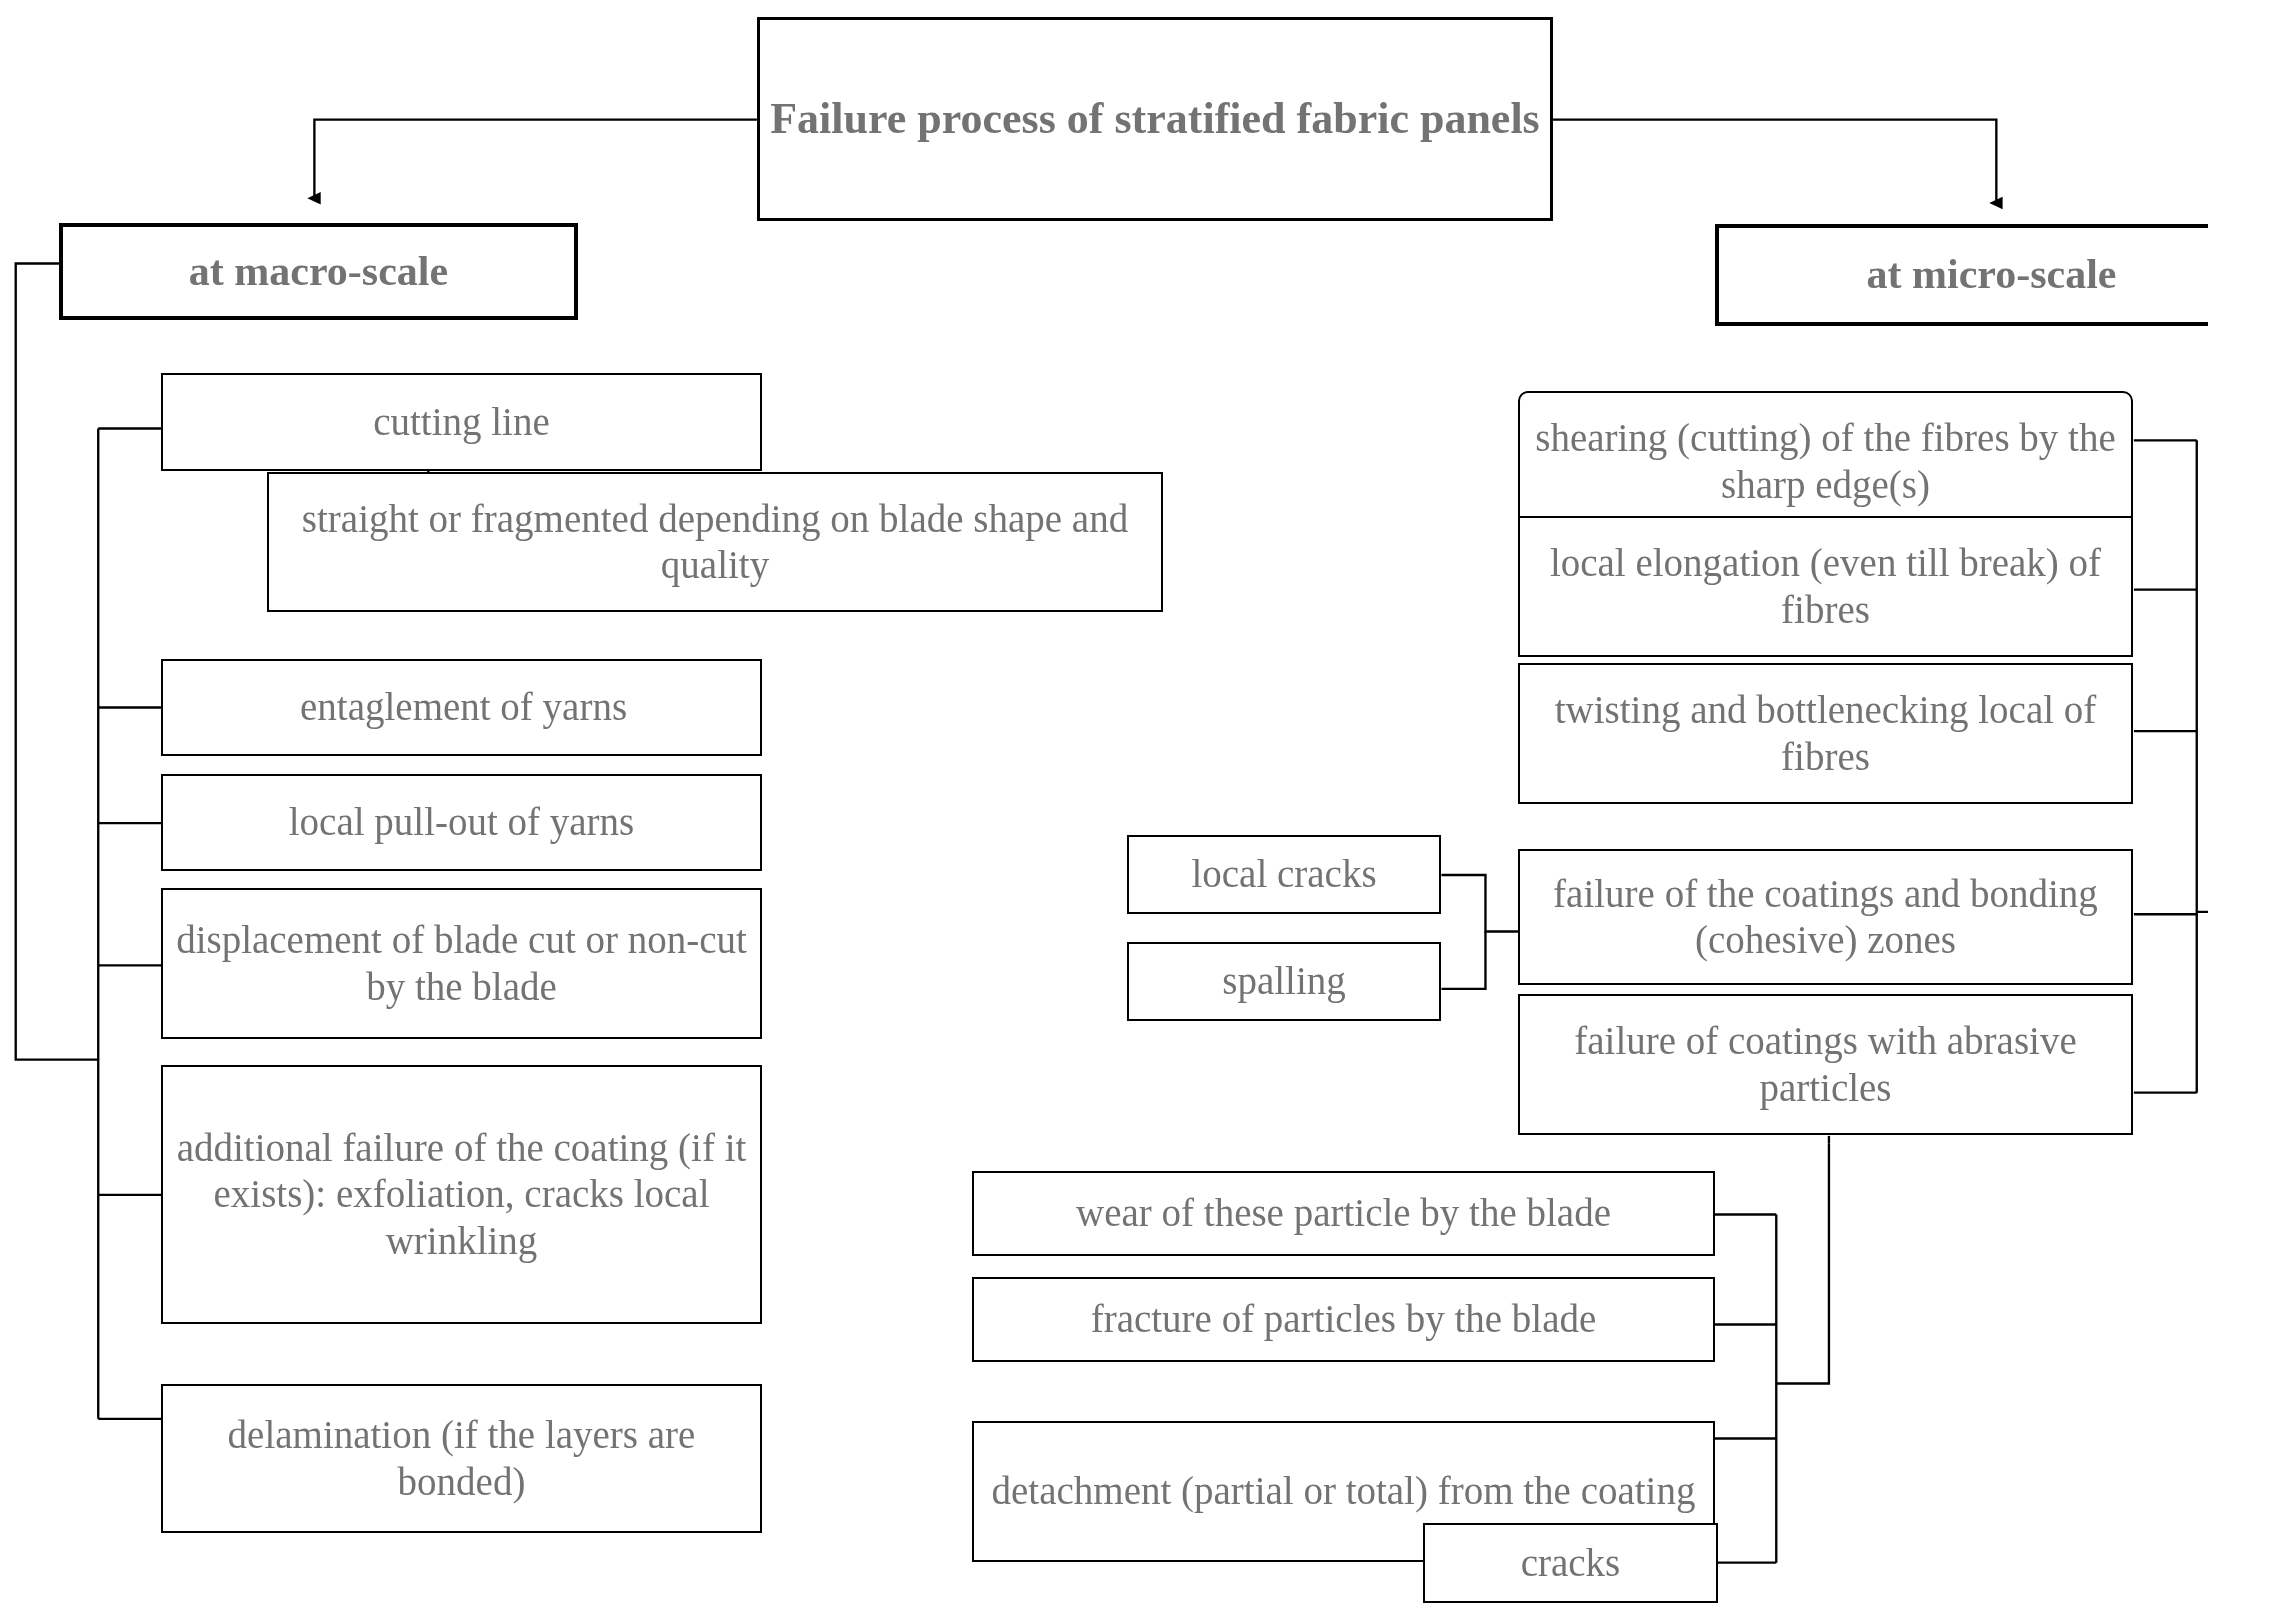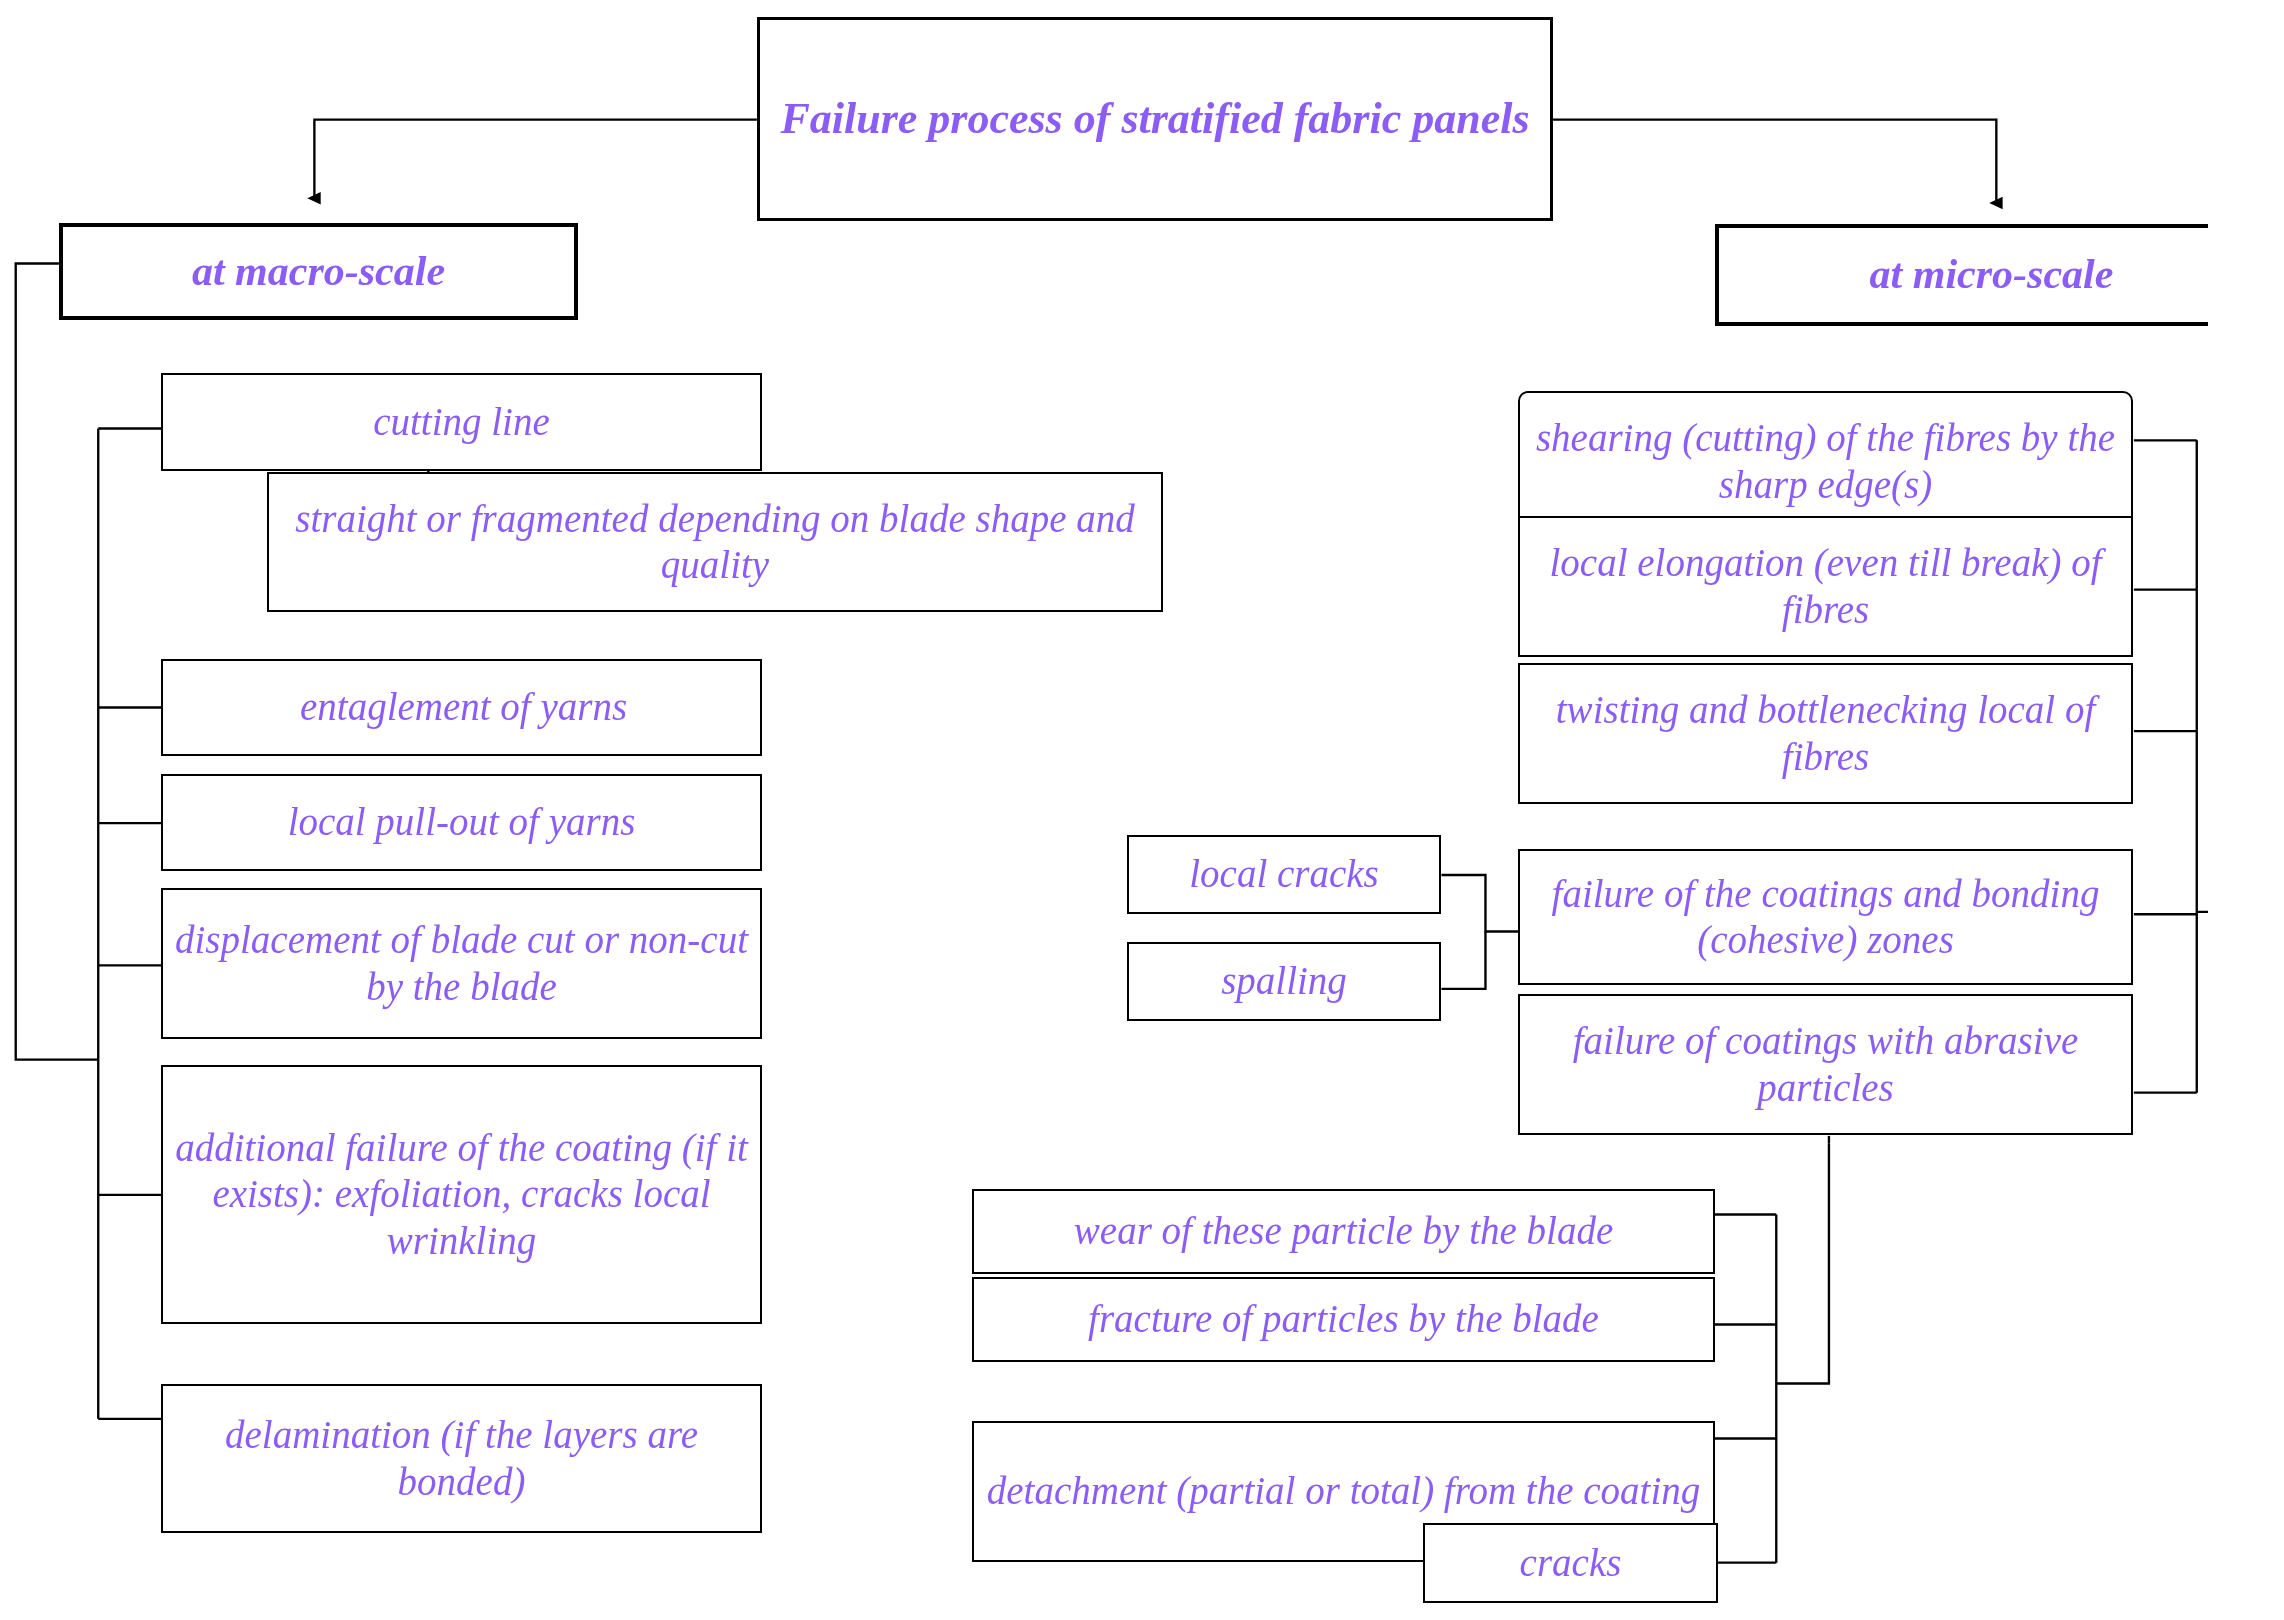--- a/index.html
+++ b/index.html
@@ -2,22 +2,21 @@
 <html style="font-size:12.6px"><head>
 <meta charset="utf-8">
 <style>
   html,body{margin:0;padding:0;background:#ffffff;}
   #canvas{
     position:relative;
     width:2208px;height:1621px;
     background:#ffffff;
     overflow:hidden;
     font-family:"Liberation Serif", serif;
-    color:#8b5cf6;
-    font-style:italic;
+    color:#737373;
   }
   #wires{position:absolute;left:0;top:0;width:2284px;height:1621px;}
   .node{
     position:absolute;
     box-sizing:border-box;
     background:#ffffff;
     border:2.4px solid #000000;
     display:flex;
     align-items:center;
     justify-content:center;
@@ -147,21 +146,21 @@
   </div>
 
   <div class="node lvl" style="left:1127px;top:835px;width:314px;height:79px;">
     <span class="txt">local cracks</span>
   </div>
 
   <div class="node lvl" style="left:1127px;top:942px;width:314px;height:79px;">
     <span class="txt">spalling</span>
   </div>
 
-  <div class="node lvl" style="left:972px;top:1171px;width:743px;height:85px;margin-top:18px;">
+  <div class="node lvl" style="left:972px;top:1171px;width:743px;height:85px;">
     <span class="txt">wear of these particle by the blade</span>
   </div>
 
   <div class="node lvl" style="left:972px;top:1277px;width:743px;height:85px;">
     <span class="txt">fracture of particles by the blade</span>
   </div>
 
   <div class="node lvl" style="left:972px;top:1374px;width:743px;height:141px;margin-top:47px;">
     <span class="txt">detachment (partial or total) from the coating</span>
   </div>

